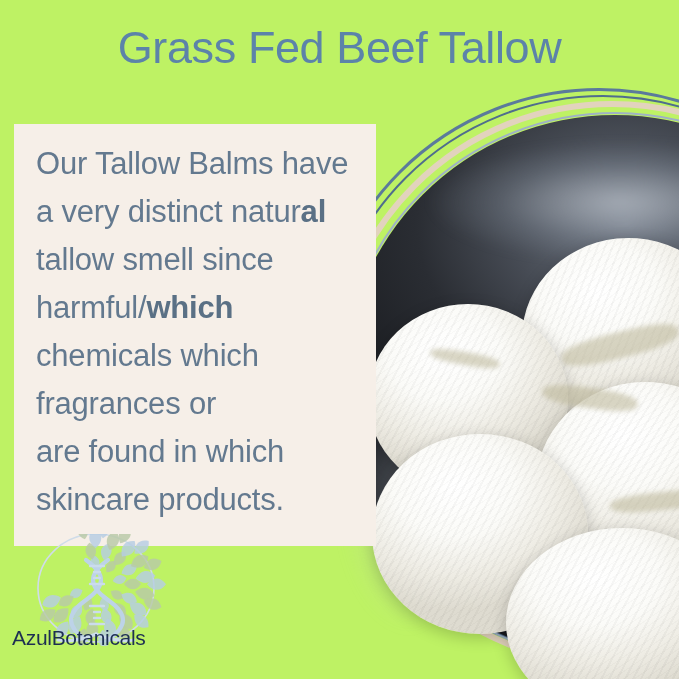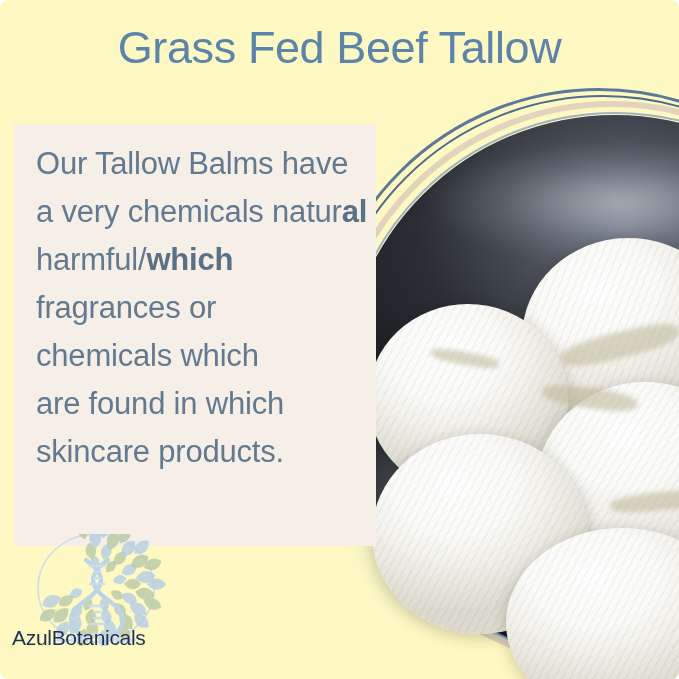--- a/index.html
+++ b/index.html
@@ -7,23 +7,22 @@
     padding: 0;
     background: #ffffff;
   }
   body {
     font-family: "Liberation Sans", sans-serif;
   }
   #canvas {
     position: relative;
     width: 679px;
     height: 679px;
-    background: #fef9c3;
+    background: #bef264;
     overflow: hidden;
-    border-radius: 8px;
   }
 
   
   #title {
     position: absolute;
     left: 0;
     top: 22px;
     width: 679px;
     text-align: center;
     font-size: 45px;
@@ -239,24 +238,25 @@
 
     <div class="crease c1"></div>
     <div class="crease c2"></div>
     <div class="crease c3"></div>
     <div class="crease c4"></div>
   </div>
 
   <div id="caption-panel">
     <div id="caption-text">
         <div><span>Our Tallow Balms have</span></div>
-        <div><span>a very chemicals natur</span><span class="em">al</span></div>
+        <div><span>a very distinct natur</span><span class="em">al</span></div>
+        <div><span>tallow smell since</span></div>
         <div><span>harmful/</span><span class="em">which</span></div>
+        <div><span>chemicals which</span></div>
         <div><span>fragrances or</span></div>
-        <div><span>chemicals which</span></div>
         <div><span>are found in which</span></div>
         <div><span>skincare products.</span></div>
       </div>
   </div>
 
   <div id="logo">
     <div id="logo-mark">
       <svg viewBox="0 0 152 112" width="152" height="112" aria-hidden="true">
 
         <ellipse cx="76" cy="54" rx="58" ry="54" fill="none" stroke="#cfdce9" stroke-width="1.6"></ellipse>

